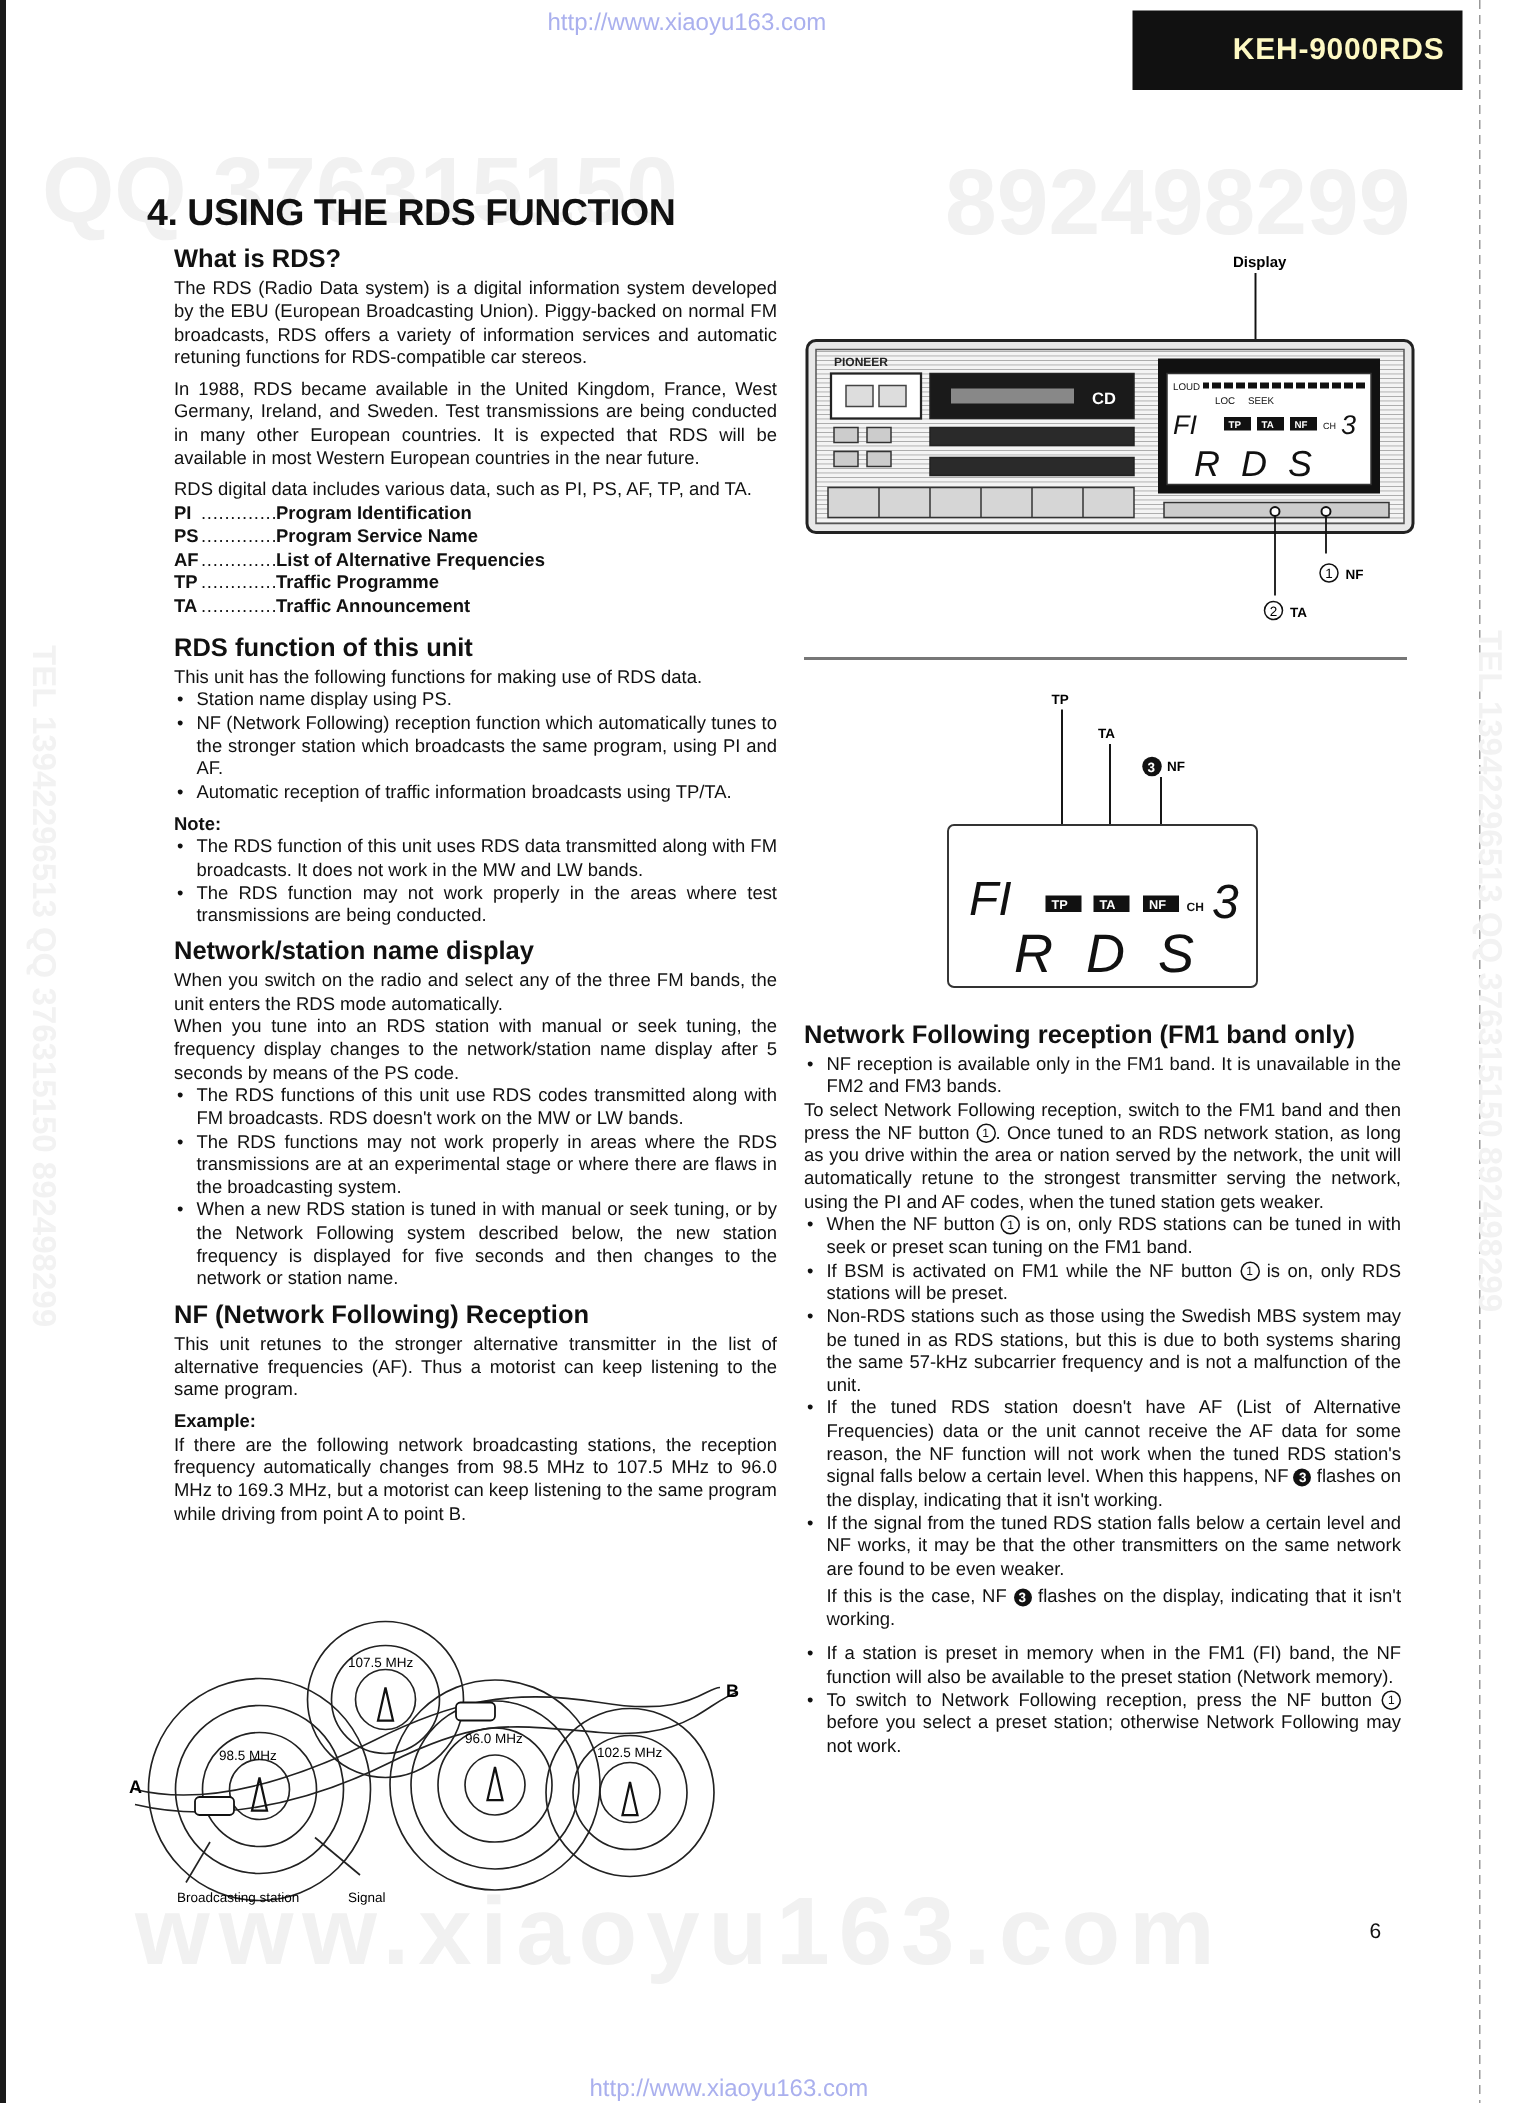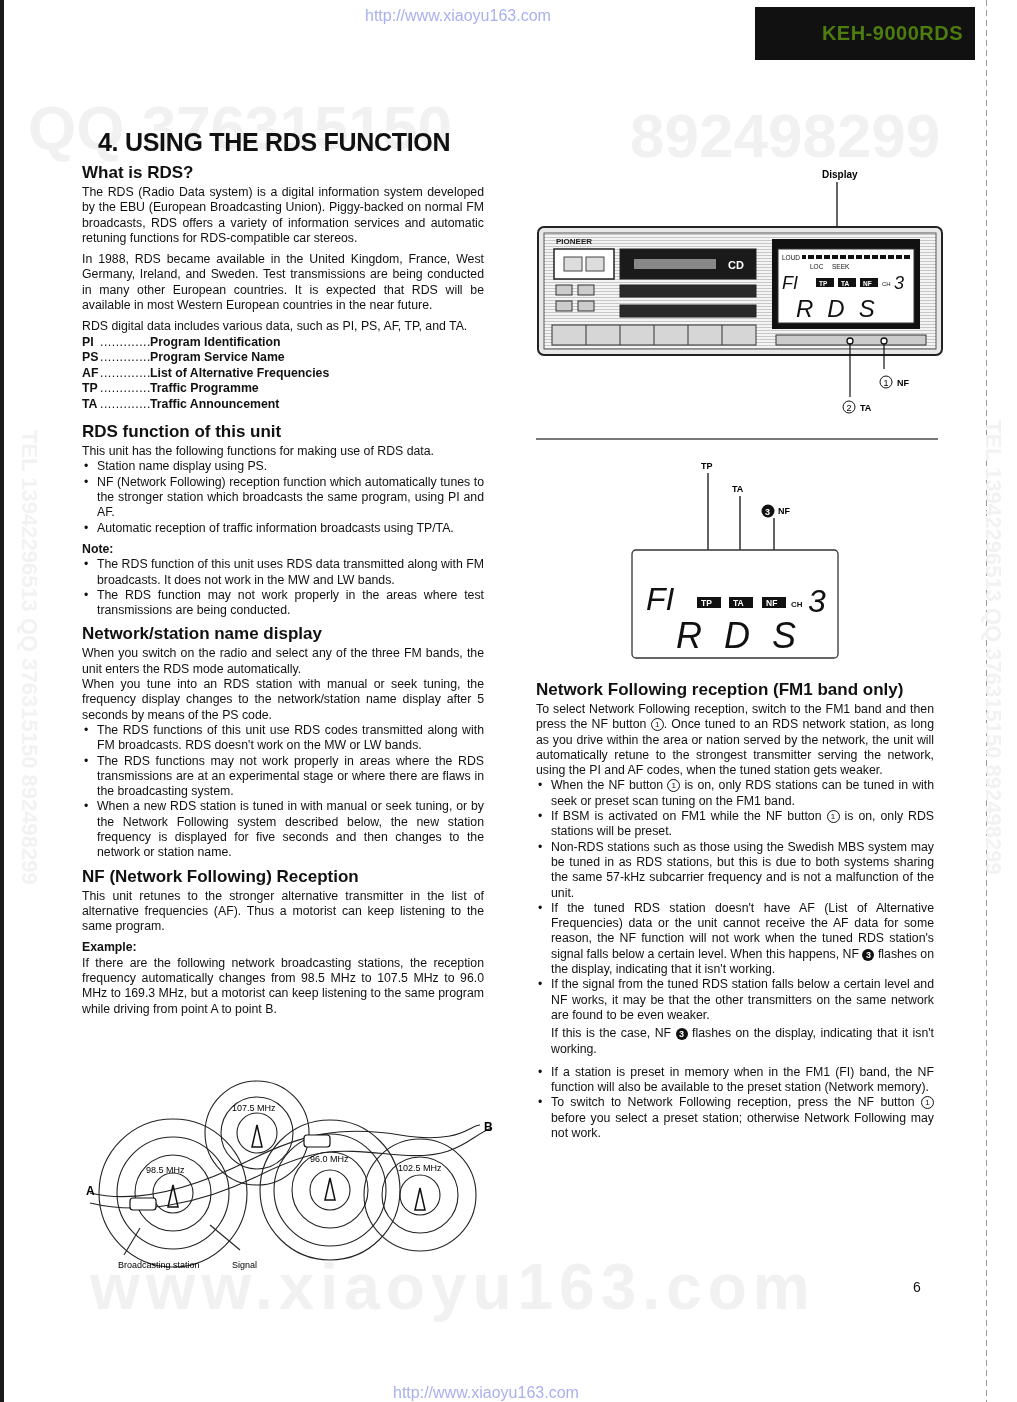--- a/index.html
+++ b/index.html
@@ -8,33 +8,33 @@
     background: #ffffff; color: #111;
     font-family: "Liberation Sans", sans-serif;
   }
   .left-edge { position: absolute; left: 0; top: 0; width: 4px; height: 1402px; background: #1a1a1a; }
   .right-edge { position: absolute; left: 986px; top: 0; width: 1px; height: 1402px;
     background: repeating-linear-gradient(to bottom, #999 0 6px, transparent 6px 10px); }
   .watermark-url { position: absolute; color: #aab0ee; font-size: 16px; letter-spacing: 0px; }
   .wm-top { left: 365px; top: 7px; }
   .wm-bottom { left: 393px; top: 1384px; }
   .model-badge { position: absolute; left: 755px; top: 7px; width: 220px; height: 53px; background: #111;
-    color: #4d7c0f; font-weight: bold; font-size: 20px; display: flex; align-items: center; justify-content: flex-end;
+    color: #fef9c3; font-weight: bold; font-size: 20px; display: flex; align-items: center; justify-content: flex-end;
     padding-right: 12px; box-sizing: border-box; letter-spacing: 0.5px; }
   .ghost { position: absolute; color: #f1f1f1; font-weight: bold; z-index: 0; white-space: nowrap; }
   .ghost-1 { left: 28px; top: 92px; font-size: 62px; }
   .ghost-2 { left: 630px; top: 100px; font-size: 62px; }
   .ghost-3 { left: 90px; top: 1250px; font-size: 64px; letter-spacing: 6px; }
   .ghost-v { position: absolute; color: #f2f2f2; font-weight: bold; font-size: 22px; writing-mode: vertical-rl; white-space: nowrap; }
   .ghost-v1 { left: 16px; top: 430px; }
   .ghost-v2 { left: 980px; top: 420px; }
 
   .page-title { position: absolute; left: 98px; top: 111px; font-size: 25px; font-weight: bold; z-index: 1; letter-spacing: -0.3px; }
   .col { position: absolute; z-index: 1; font-size: 12.3px; line-height: 15.3px; }
-  .col-left { left: 82px; top: 163px; width: 402px; }
+  .col-left { left: 116px; top: 163px; width: 402px; }
   .col-right { left: 536px; top: 680px; width: 398px; }
   h2 { font-size: 17px; font-weight: bold; margin: 0 0 2px 0; line-height: 20px; }
   p { margin: 0 0 6px 0; text-align: justify; }
   .tight { margin-bottom: 0; }
   ul { list-style: none; padding: 0; margin: 0 0 6px 0; }
   ul li { position: relative; padding-left: 15px; text-align: justify; }
   ul li::before { content: "•"; position: absolute; left: 2px; top: 0; }
   .abbr-list { margin: 0 0 0 0; }
   .abbr-row { display: flex; font-weight: bold; line-height: 15.5px; }
   .abbr-key { width: 18px; }
@@ -236,20 +236,23 @@
     <text x="230" y="166" font-size="8.5" font-weight="bold" fill="#fff">NF</text>
     <text x="255" y="167" font-size="8" font-weight="bold" fill="#111">CH</text>
     <text x="272" y="172" font-size="32" font-style="italic" fill="#111">3</text>
     <text x="140" y="208" font-size="36" font-style="italic" letter-spacing="22" fill="#111">RDS</text>
   </svg>
 </div>
 
 <div class="col col-right">
   <section>
     <h2>Network Following reception (FM1 band only)</h2>
+    <ul class="tight">
+      <li>NF reception is available only in the FM1 band. It is unavailable in the FM2 and FM3 bands.</li>
+    </ul>
     <p class="tight">
       <span>To select Network Following reception, switch to the FM1 band and then press the NF button</span>
       <span class="circ">1</span><span>. Once tuned to an RDS network station, as long as you drive within the area or nation served by the network, the unit will automatically retune to the strongest transmitter serving the network, using the PI and AF codes, when the tuned station gets weaker.</span>
     </p>
     <ul>
       <li><span>When the NF button</span> <span class="circ">1</span> <span>is on, only RDS stations can be tuned in with seek or preset scan tuning on the FM1 band.</span></li>
       <li><span>If BSM is activated on FM1 while the NF button</span> <span class="circ">1</span> <span>is on, only RDS stations will be preset.</span></li>
       <li>Non-RDS stations such as those using the Swedish MBS system may be tuned in as RDS stations, but this is due to both systems sharing the same 57-kHz subcarrier frequency and is not a malfunction of the unit.</li>
       <li><span>If the tuned RDS station doesn't have AF (List of Alternative Frequencies) data or the unit cannot receive the AF data for some reason, the NF function will not work when the tuned RDS station's signal falls below a certain level. When this happens, NF</span> <span class="circ-fill">3</span> <span>flashes on the display, indicating that it isn't working.</span></li>
       <li><span>If the signal from the tuned RDS station falls below a certain level and NF works, it may be that the other transmitters on the same network are found to be even weaker.</span>

